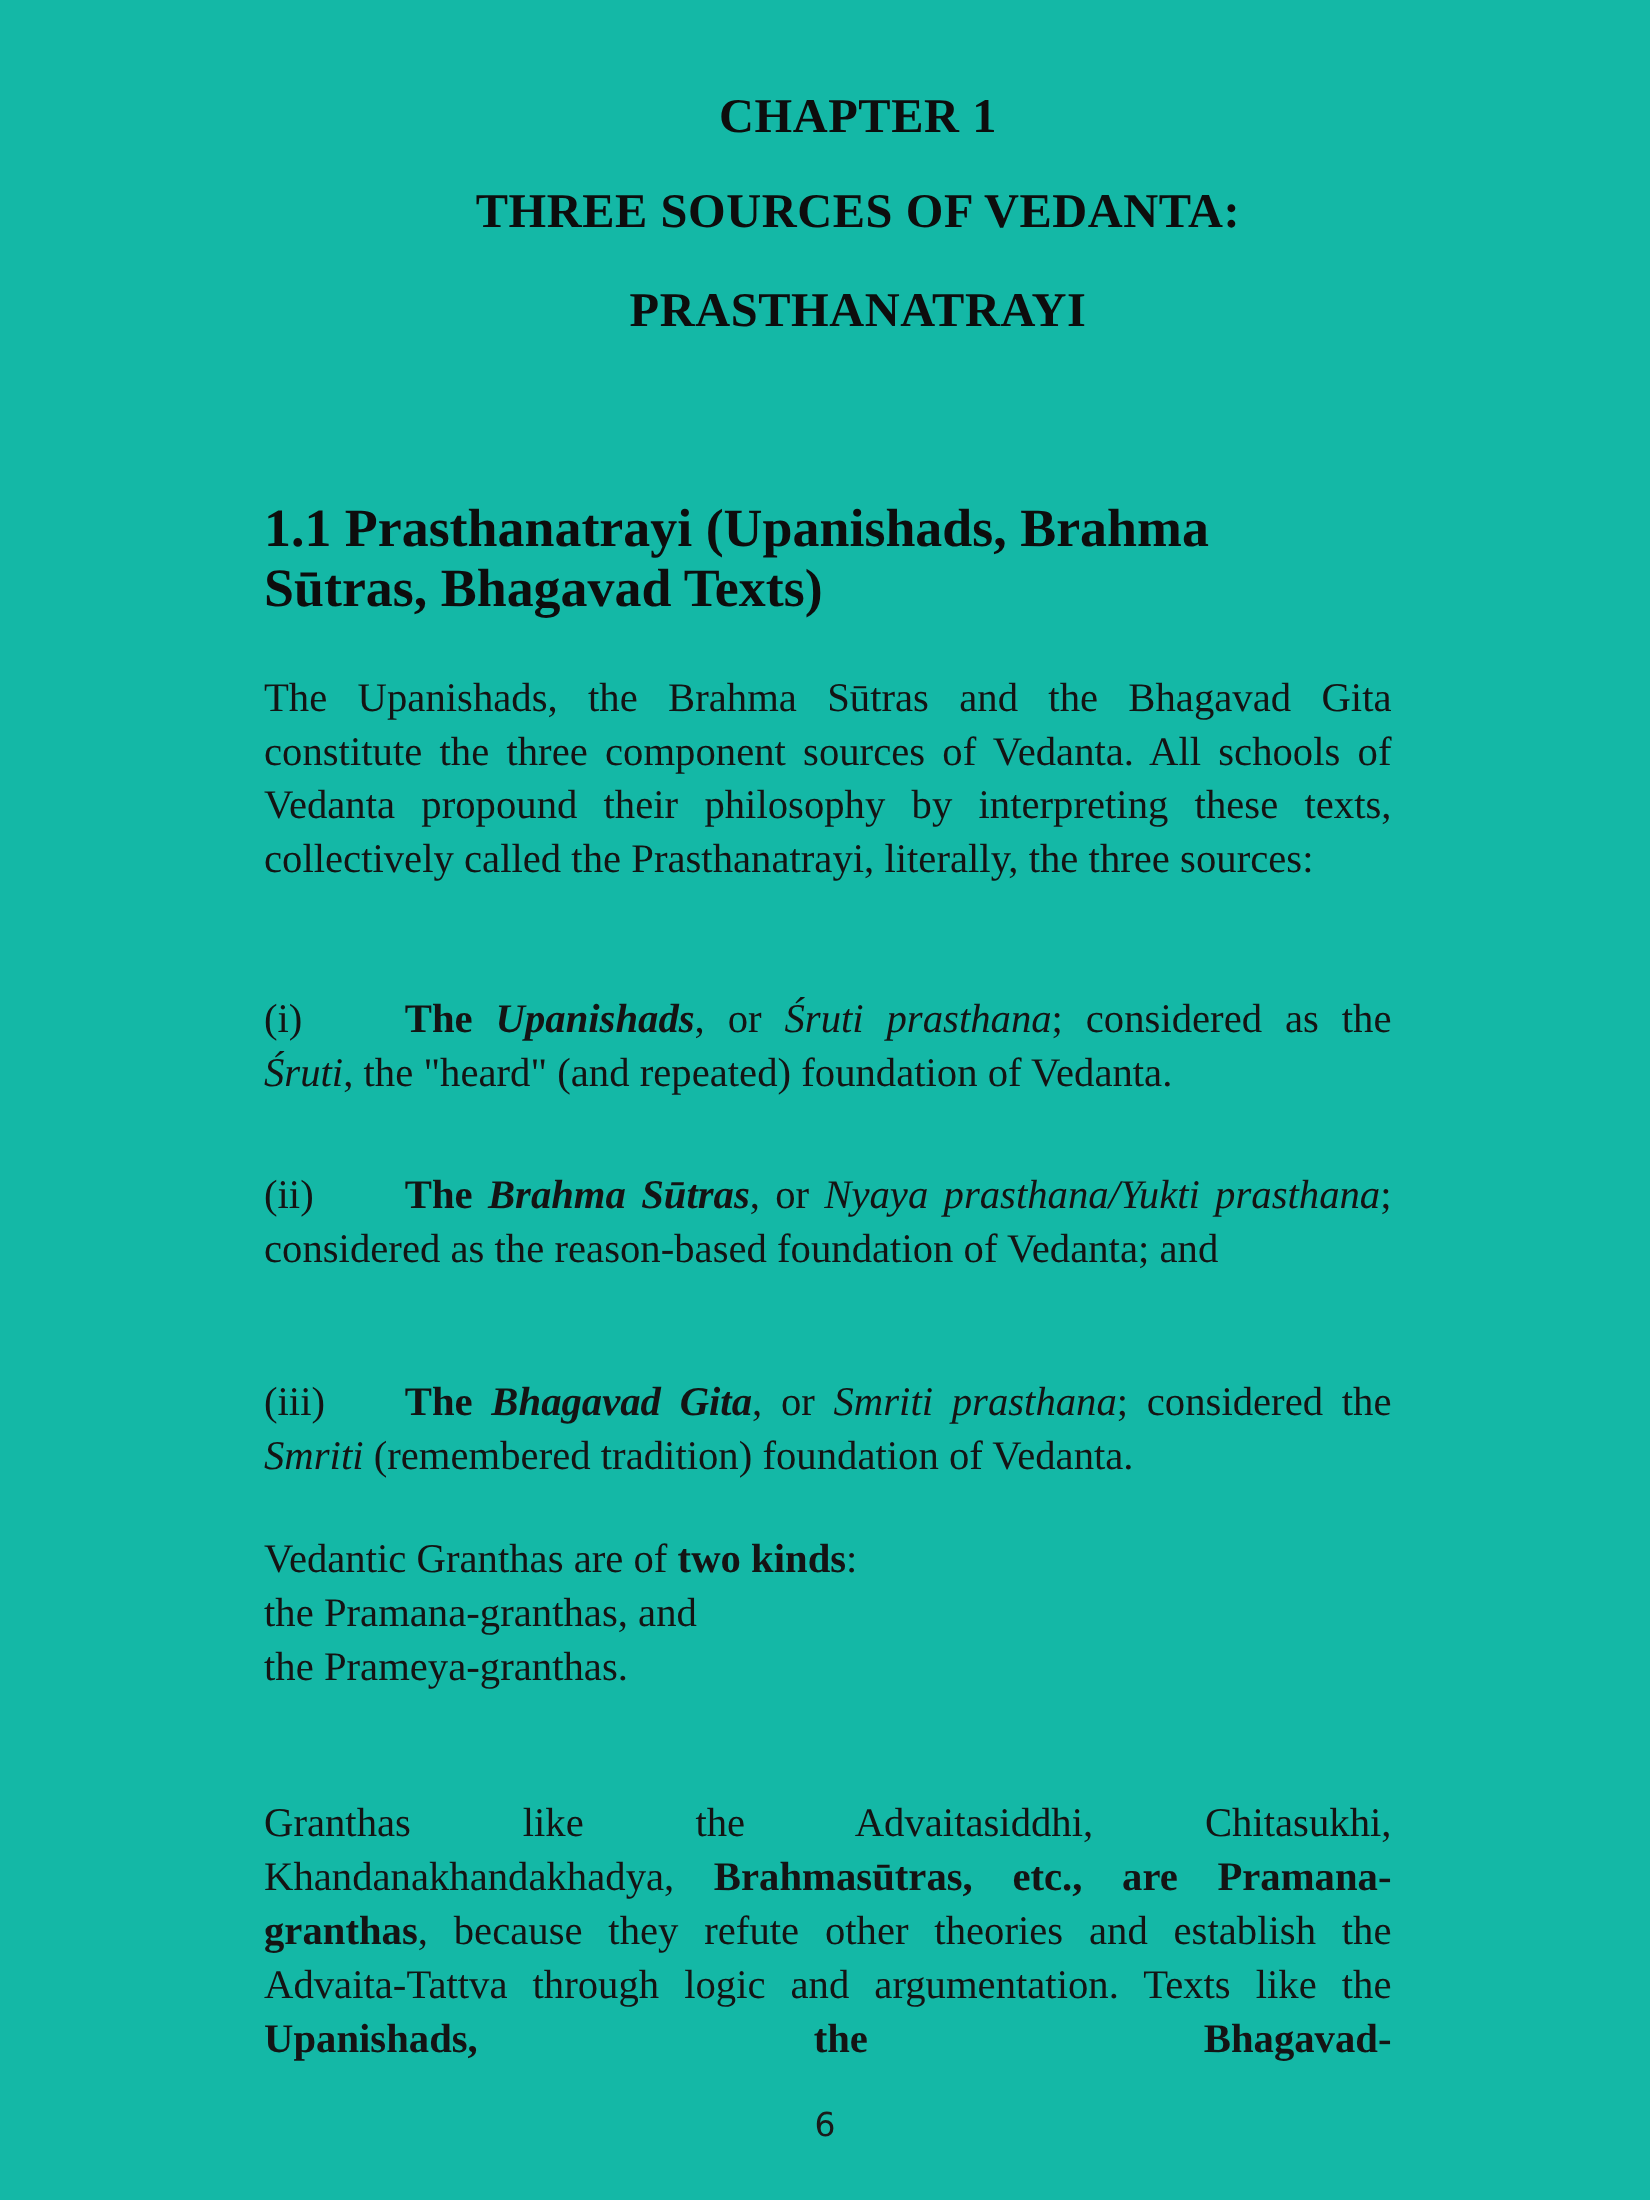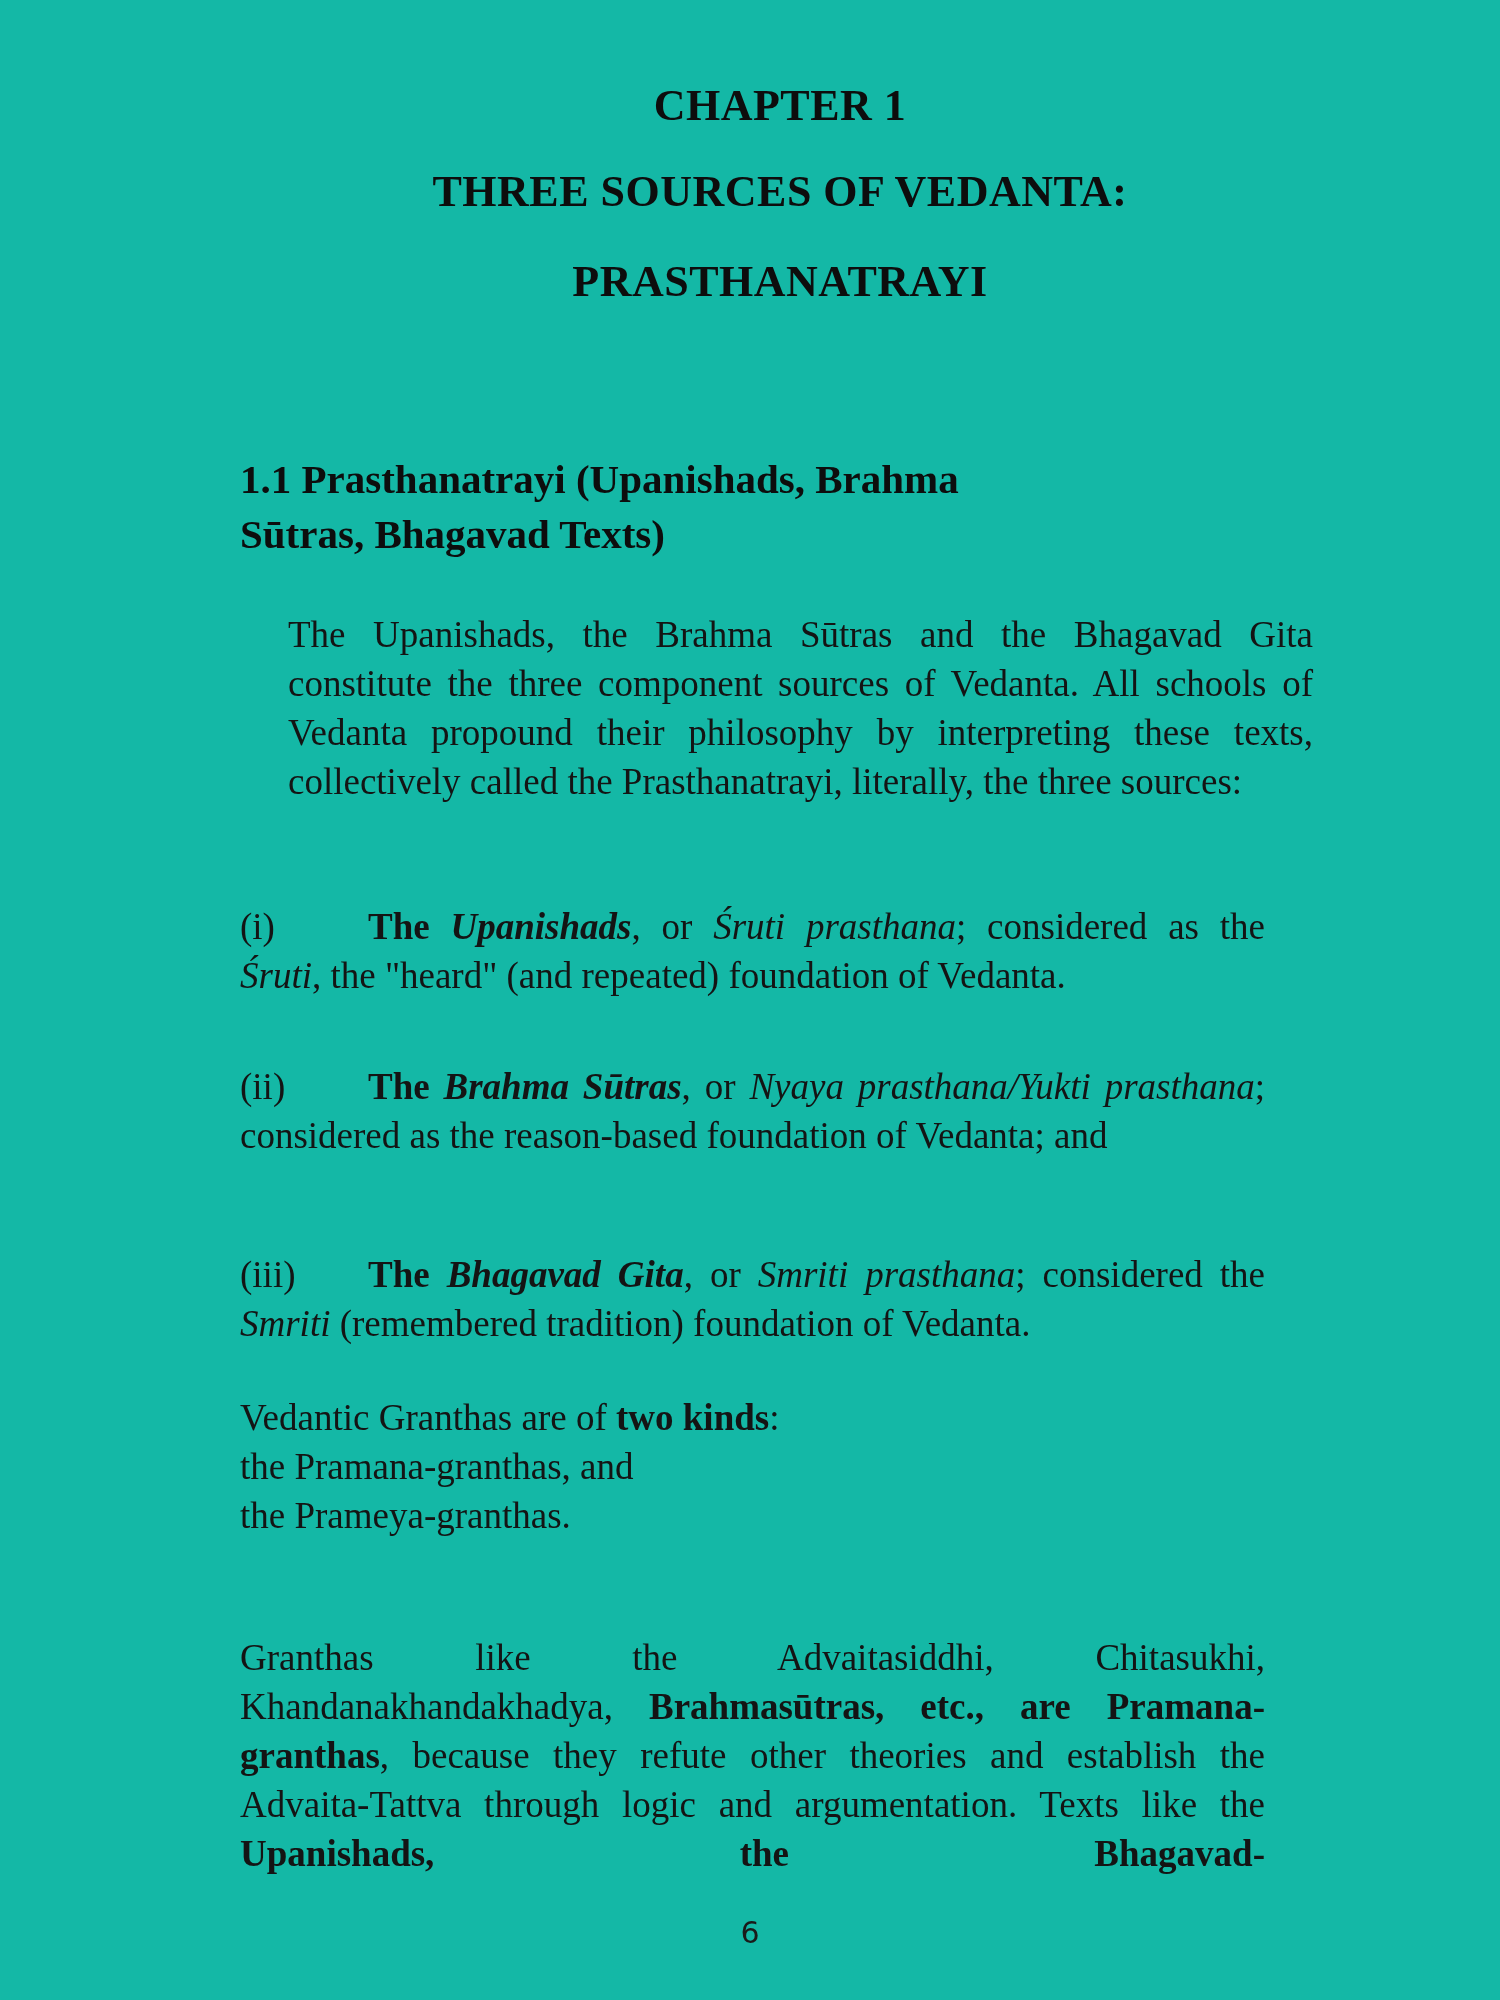--- a/index.html
+++ b/index.html
@@ -37,35 +37,35 @@
   .ch-num   { top: 84px; left: 0; width: 1560px; }
   .ch-title { top: 170px; left: 0; width: 1560px; }
   .ch-sub   { top: 260px; left: 0; width: 1560px; }
 
   .section-heading {
     position: absolute;
     left: 240px;
     top: 452px;
     width: 1040px;
     font-weight: bold;
-    font-size: 41px;
+    font-size: 49px;
     line-height: 55px;
     color: #0d0d0d;
   }
   .body-block {
     position: absolute;
     left: 240px;
     width: 1025px;
     font-size: 37px;
     line-height: 49px;
     text-align: justify;
     color: #141414;
   }
   .body-block.left { text-align: left; }
-  .p1 { top: 610px; margin-left: 48px; }
+  .p1 { top: 610px; }
   .p-i { top: 902px; }
   .p-ii { top: 1062px; }
   .p-iii { top: 1250px; }
   .p-kinds { top: 1393px; }
   .p-granthas { top: 1592px; margin-top: 41px; }
 
   .list-num {
     display: inline-block;
     width: 128px;
   }

